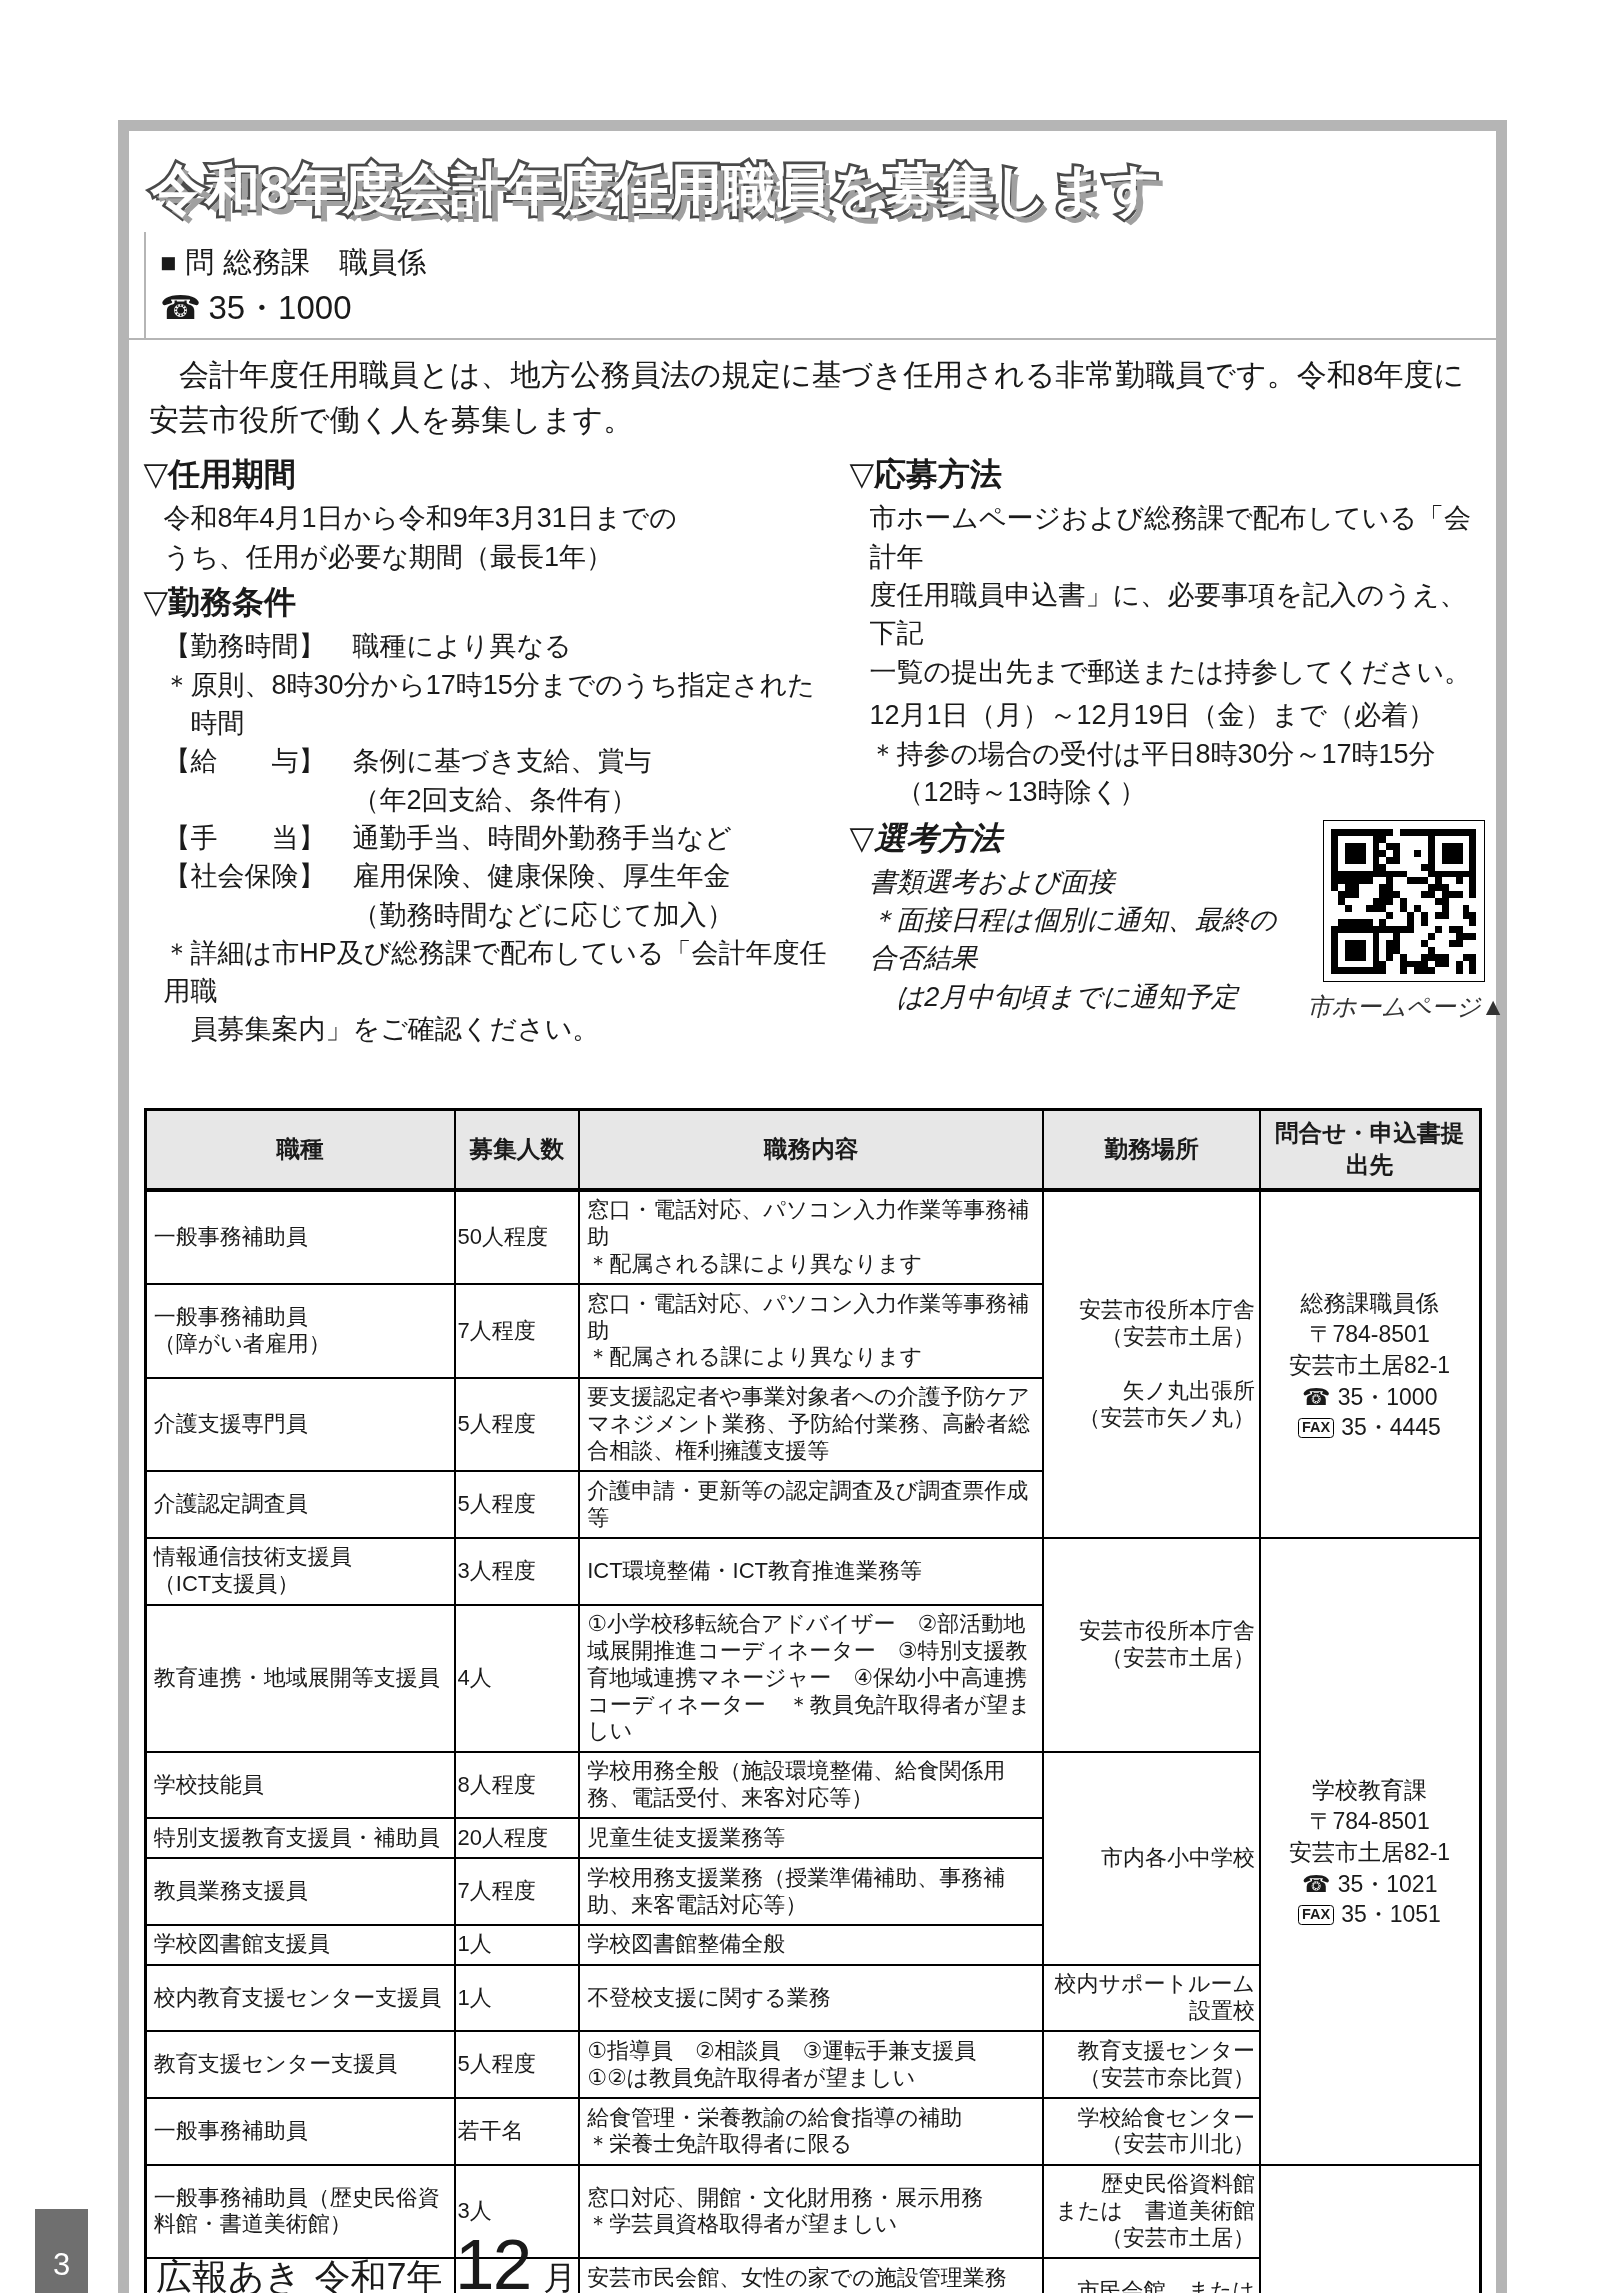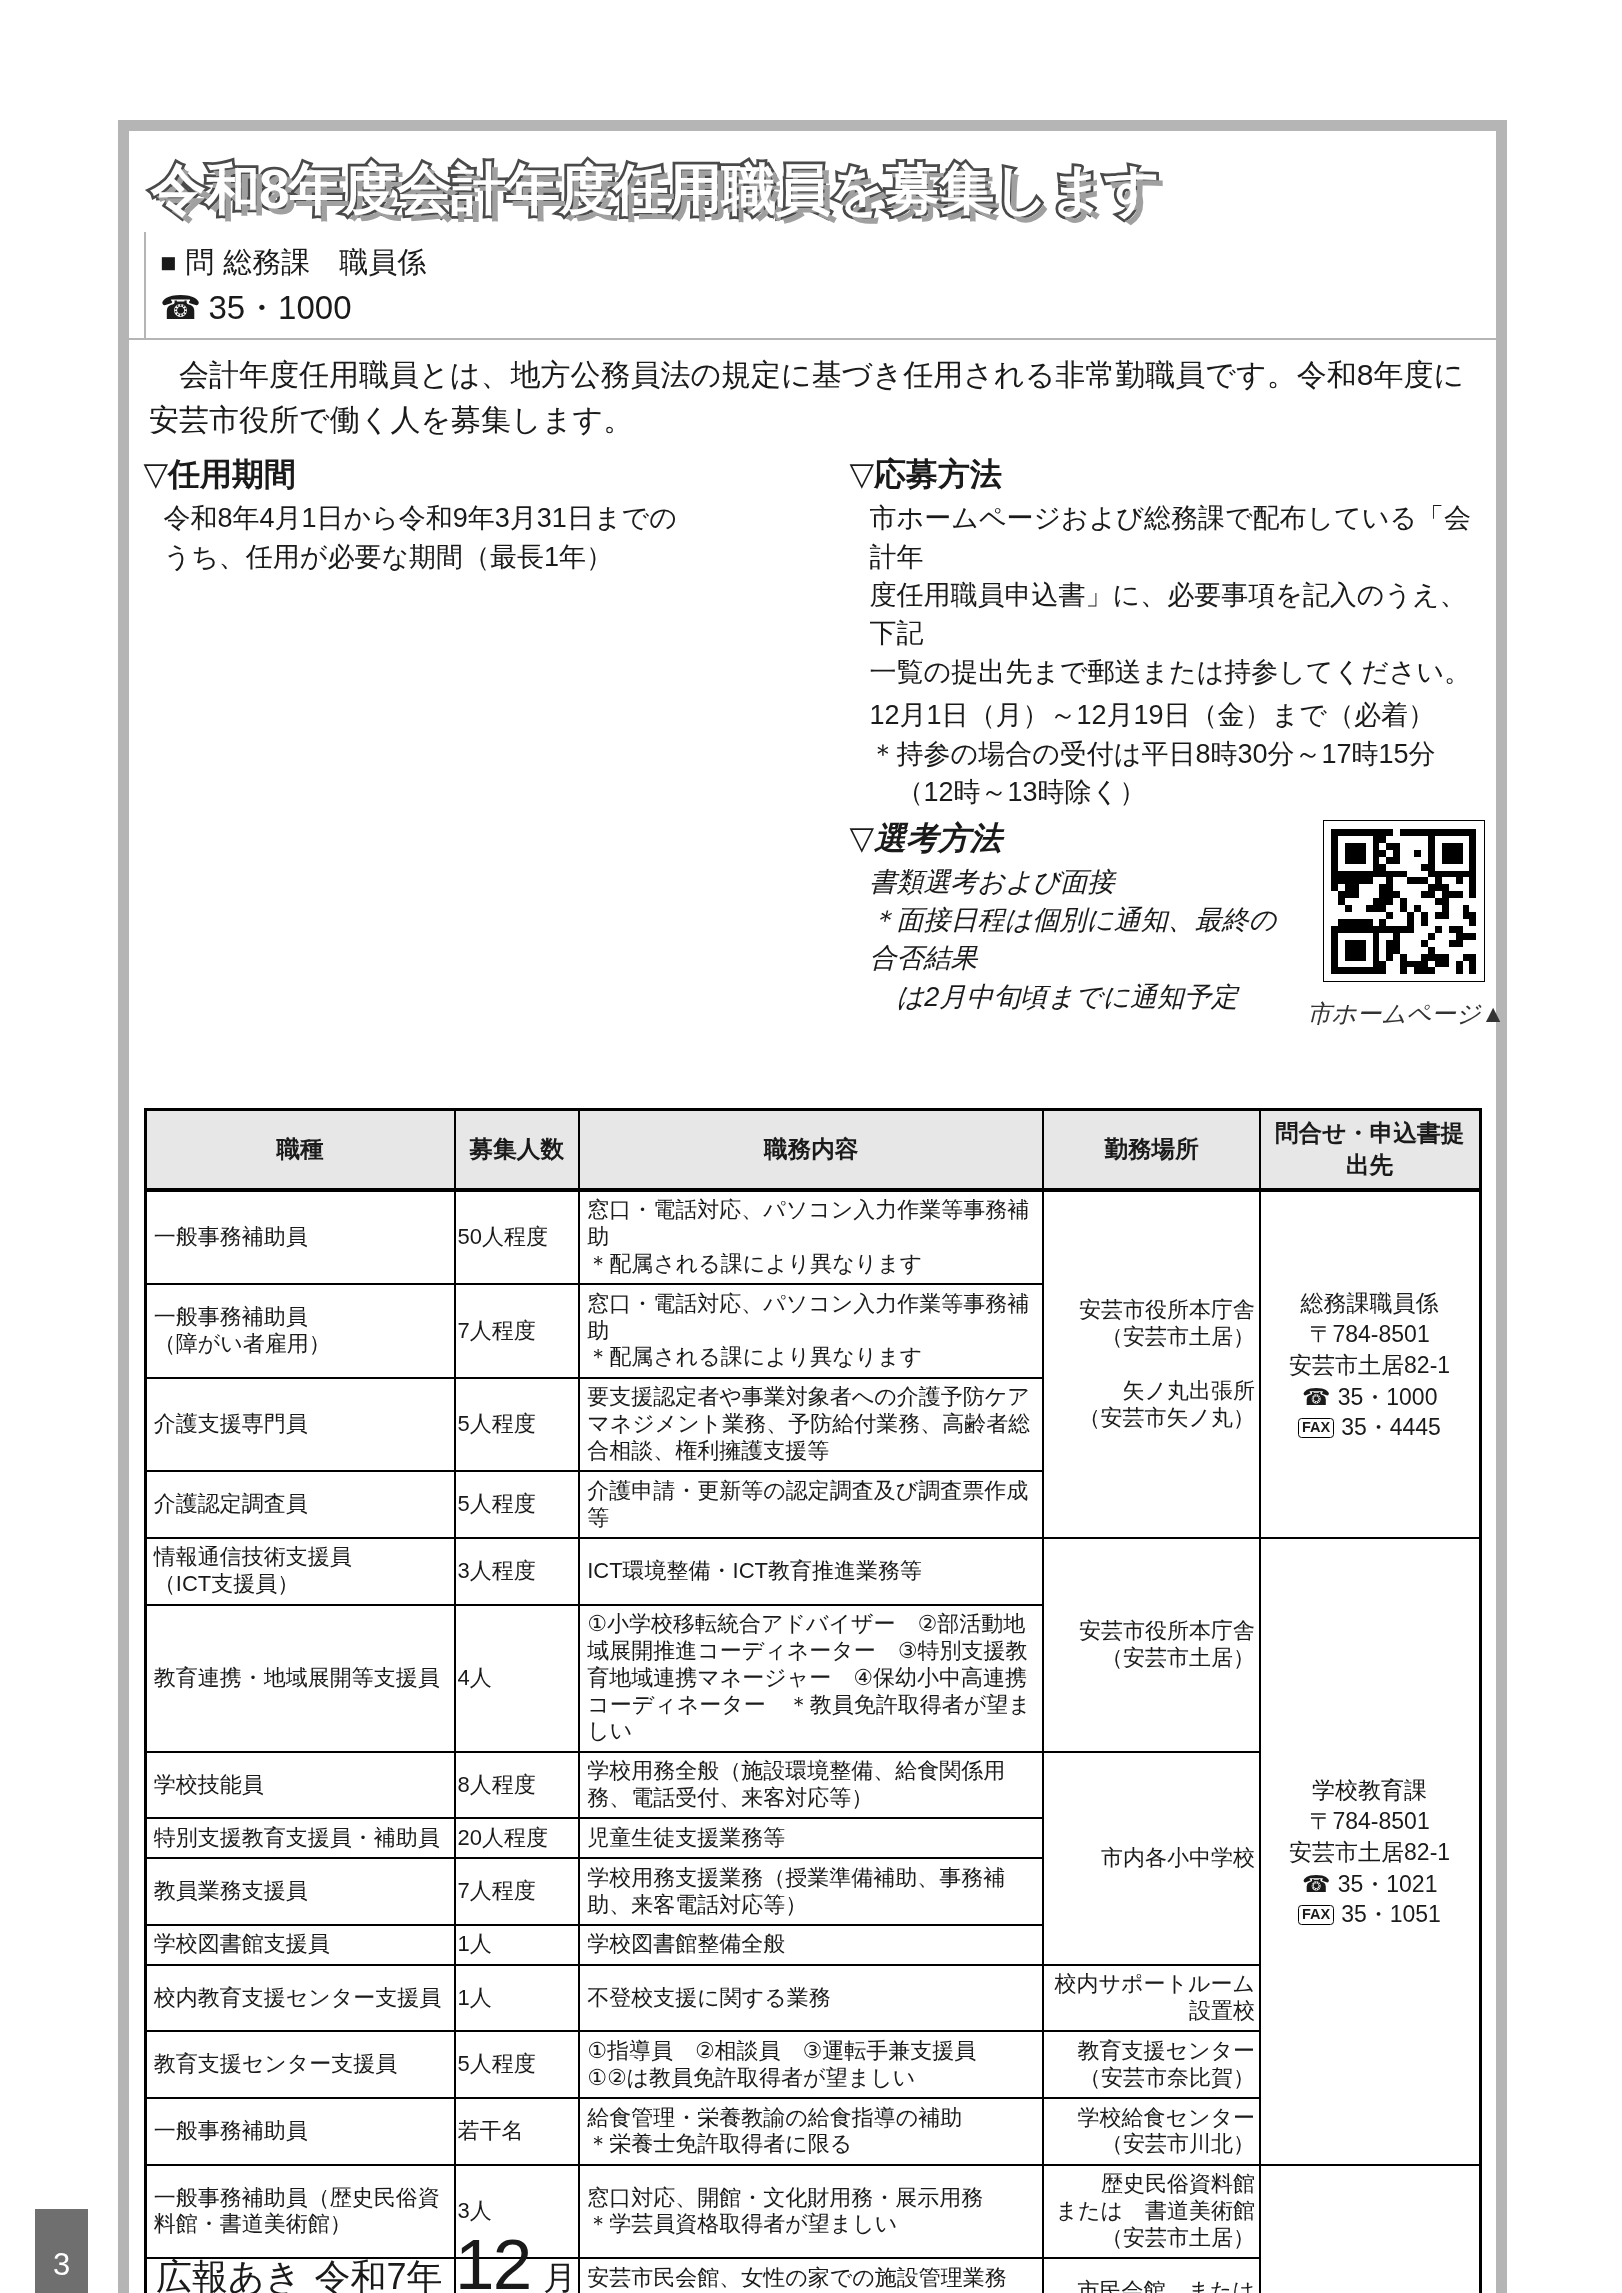--- a/index.html
+++ b/index.html
@@ -39,21 +39,21 @@
   .sec { margin-bottom:5.5px; }
   .sec-h { font-size:32px; font-weight:bold; margin:5.5px 0 1.8px; }
   .sec-b { font-size:27px; line-height:1.42; white-space:pre-line; margin-left:20px; }
   .with-qr { position:relative; padding-right:191px; min-height:273px;font-style:italic; }
   .qr-wrap { position:absolute; right:-3.6px; top:3.6px; width:178px; text-align:right; }
   .qr-box {
     width:162px; height:162px; border:1.8px solid #000; background:#fff;
     padding:7.3px; margin-left:auto;
   }
   .qr-box svg { width:100%; height:100%; display:block; }
-  .qr-caption { font-size:24.5px; margin-top:15px; color:#333; white-space:nowrap; }
+  .qr-caption { font-size:24.5px; margin-top:8px; color:#333; white-space:nowrap; }
   
   table.jobs {
     width:100%; border-collapse:collapse; table-layout:fixed;
     margin-top:12.7px; border:3.6px solid #000;
   }
   .jobs th, .jobs td { border:2.7px solid #000; vertical-align:middle; }
   .jobs thead th {
     background:#e7e7e7; font-size:23.6px; font-weight:bold;
     padding:6.4px 3.6px; border-bottom:4.5px solid #000; text-align:center;
   }
@@ -104,20 +104,33 @@
   <div class="rule"></div>
 
   <p class="intro">　会計年度任用職員とは、地方公務員法の規定に基づき任用される非常勤職員です。令和8年度に安芸市役所で働く人を募集します。</p>
 
   <div class="cols">
     <div class="col-left">
       <div class="sec">
         <div class="sec-h">▽任用期間</div>
         <div class="sec-b">令和8年4月1日から令和9年3月31日までの
 うち、任用が必要な期間（最長1年）</div>
+      </div>
+      <div class="sec">
+        <div class="sec-h">▽勤務条件</div>
+        <div class="sec-b">【勤務時間】　職種により異なる
+＊原則、8時30分から17時15分までのうち指定された
+　時間
+【給　　与】　条例に基づき支給、賞与
+　　　　　　　（年2回支給、条件有）
+【手　　当】　通勤手当、時間外勤務手当など
+【社会保険】　雇用保険、健康保険、厚生年金
+　　　　　　　（勤務時間などに応じて加入）
+＊詳細は市HP及び総務課で配布している「会計年度任用職
+　員募集案内」をご確認ください。</div>
       </div>
     </div>
     <div class="col-right">
       <div class="sec">
         <div class="sec-h">▽応募方法</div>
         <div class="sec-b">市ホームページおよび総務課で配布している「会計年
 度任用職員申込書」に、必要事項を記入のうえ、下記
 一覧の提出先まで郵送または持参してください。</div>
       </div>
       <div class="sec">

